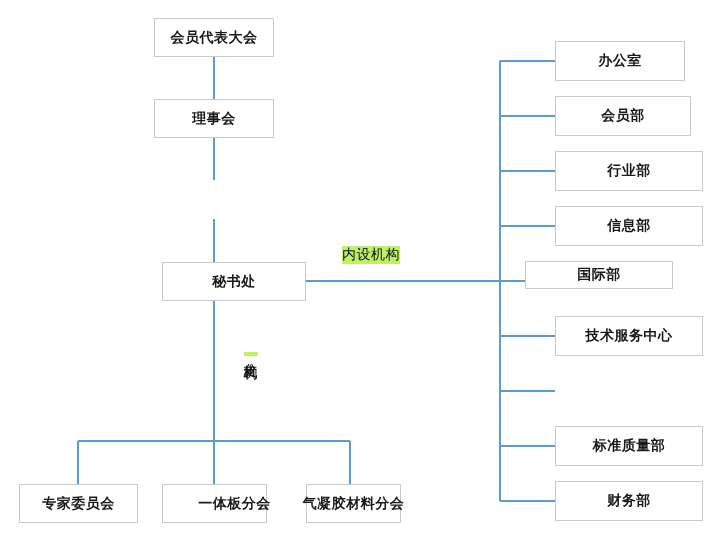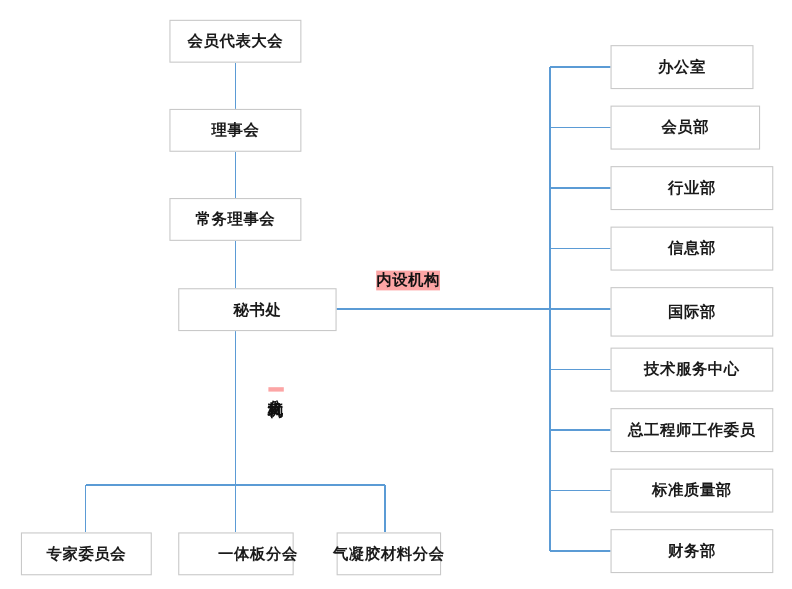--- a/index.html
+++ b/index.html
@@ -35,24 +35,24 @@
     font-size: 14px;
     font-weight: bold;
     letter-spacing: 0.5px;
     white-space: nowrap;
     z-index: 2;
   }
   .caption {
     position: absolute;
     color: #111111;
     font-size: 14px;
-    font-weight: bold;
+    font-weight: normal;
     letter-spacing: 0.5px;
     white-space: nowrap;
-    background: #fca5a5;
+    background: #bef264;
     z-index: 3;
   }
   .caption.vertical {
     writing-mode: vertical-rl;
     text-orientation: upright;
     letter-spacing: 1px;
     line-height: 1;
   }
 </style>
 </head>
@@ -85,33 +85,31 @@
       <line x1="500" y1="281" x2="555" y2="281"></line>
       <line x1="500" y1="336" x2="555" y2="336"></line>
       <line x1="500" y1="391" x2="555" y2="391"></line>
       <line x1="500" y1="446" x2="555" y2="446"></line>
       <line x1="500" y1="501" x2="555" y2="501"></line>
     </g>
   </svg>
 
   <div class="node" style="left:154px; top:18px; width:120px; height:39px;">会员代表大会</div>
   <div class="node" style="left:154px; top:99px; width:120px; height:39px;">理事会</div>
-  <div class="node" style="left:154px; top:180px; width:120px; height:39px;">常务理事会</div>
   <div class="node" style="left:162px; top:262px; width:144px; height:39px;">秘书处</div>
 
   <div class="caption" style="left:342px; top:246px;">内设机构</div>
   <div class="caption vertical" style="left:244px; top:352px;">分支机构</div>
 
   <div class="node" style="left:555px; top:41px; width:130px; height:40px;">办公室</div>
   <div class="node" style="left:555px; top:96px; width:136px; height:40px;">会员部</div>
   <div class="node" style="left:555px; top:206px; width:148px; height:40px;">信息部</div>
   <div class="node" style="left:555px; top:151px; width:148px; height:40px;">行业部</div>
-  <div class="node" style="left:555px; top:261px; width:148px; height:45px;">国际部</div>
+  <div class="node" style="left:525px; top:261px; width:148px; height:28px;">国际部</div>
   <div class="node" style="left:555px; top:316px; width:148px; height:40px;">技术服务中心</div>
-  <div class="node" style="left:555px; top:371px; width:148px; height:40px;">总工程师工作委员</div>
   <div class="node" style="left:555px; top:426px; width:148px; height:40px;">标准质量部</div>
   <div class="node" style="left:555px; top:481px; width:148px; height:40px;">财务部</div>
 
   <div class="node" style="left:19px; top:484px; width:119px; height:39px;">专家委员会</div>
   <div class="node" style="left:162px; top:484px; width:105px; height:39px;padding-left:40px;">一体板分会</div>
   <div class="node" style="left:306px; top:484px; width:95px; height:39px;">气凝胶材料分会</div>
 
 </div>
 
 </body></html>

